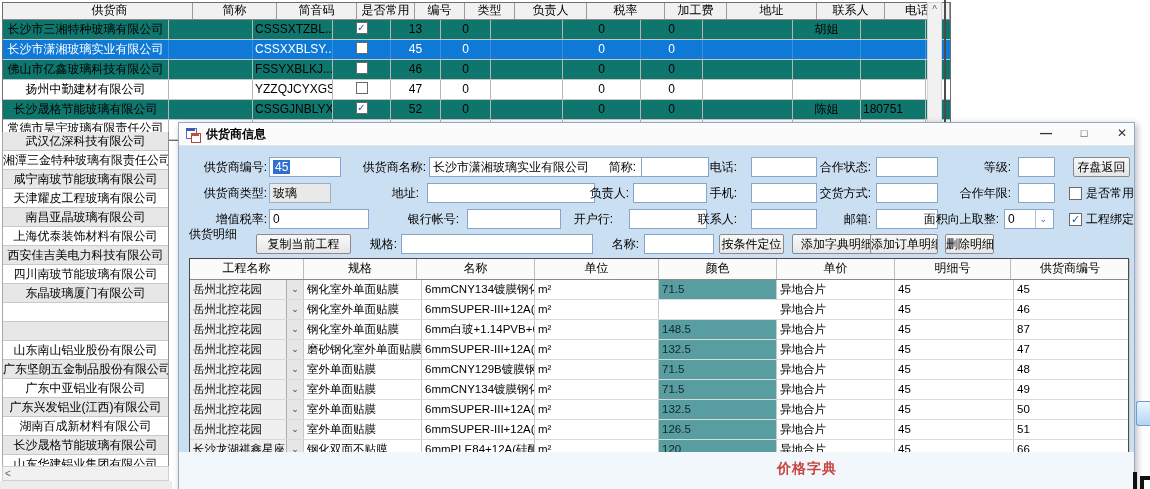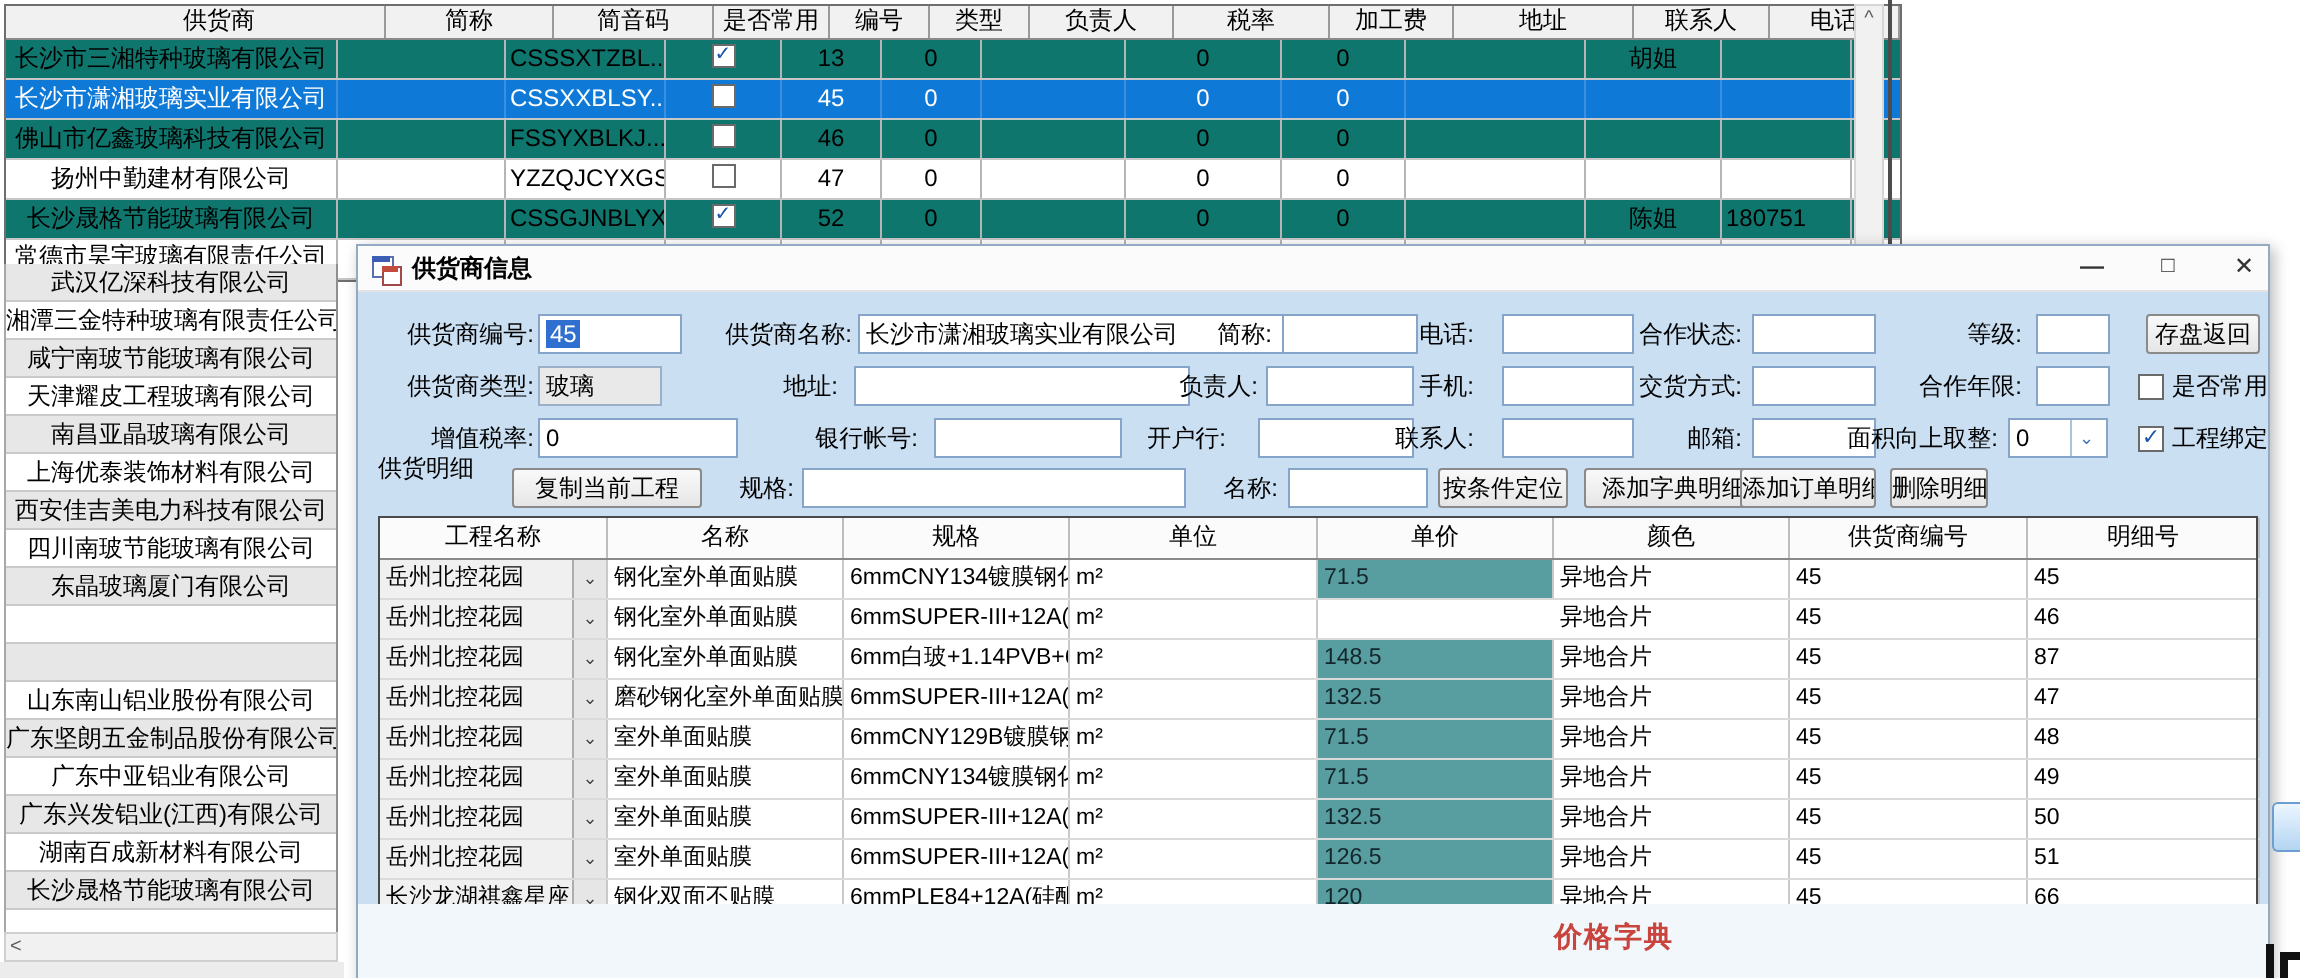--- a/index.html
+++ b/index.html
@@ -194,20 +194,21 @@
       <div class="sb-item">四川南玻节能玻璃有限公司</div>
       <div class="sb-item shade">东晶玻璃厦门有限公司</div>
       <div class="sb-item"></div>
       <div class="sb-item shade"></div>
       <div class="sb-item">山东南山铝业股份有限公司</div>
       <div class="sb-item shade">广东坚朗五金制品股份有限公司</div>
       <div class="sb-item">广东中亚铝业有限公司</div>
       <div class="sb-item shade">广东兴发铝业(江西)有限公司</div>
       <div class="sb-item">湖南百成新材料有限公司</div>
       <div class="sb-item shade">长沙晟格节能玻璃有限公司</div>
+      <div class="sb-item">山东华建铝业集团有限公司</div>
     </div>
   <div class="hscroll">
     <span class="arrow">&lt;</span>
   </div>
   <div class="bottom-strip"></div>
 
   <div class="dialog">
     <div class="titlebar">
       <span class="dlg-icon">
         <span class="i1"></span>
@@ -317,27 +318,27 @@
       <span class="lbl" style="left:424px;top:88px;width:36px">名称:</span>
       <div class="tb" style="left:465px;top:88px;width:70px"></div>
       <div class="btn" style="left:540px;top:88px;width:65px">按条件定位</div>
       <div class="btn" style="left:613px;top:88px;width:90px">添加字典明细</div>
       <div class="btn" style="left:691px;top:88px;width:68px">添加订单明细</div>
       <div class="btn" style="left:766px;top:88px;width:49px">删除明细</div>
 
       <div class="grid">
         <div class="g-h" id="grid-header">
             <div class="g-hc" style="flex: 0 0 114px;">工程名称</div>
+            <div class="g-hc" style="flex: 0 0 113px;">规格</div>
             <div class="g-hc" style="flex: 0 0 118px;">名称</div>
-            <div class="g-hc" style="flex: 0 0 113px;">规格</div>
             <div class="g-hc" style="flex: 0 0 124px;">单位</div>
+            <div class="g-hc" style="flex: 0 0 118px;">颜色</div>
             <div class="g-hc" style="flex: 0 0 118px;">单价</div>
-            <div class="g-hc" style="flex: 0 0 118px;">颜色</div>
+            <div class="g-hc" style="flex: 0 0 116px;">明细号</div>
             <div class="g-hc" style="flex: 0 0 119px;">供货商编号</div>
-            <div class="g-hc" style="flex: 0 0 116px;">明细号</div>
           </div>
         <div id="grid-body">
             <div class="g-r">
               <div class="g-c combo" style="flex: 0 0 114px;">
                 <span class="gtxt">岳州北控花园</span>
                 <span class="gcb">⌄</span>
               </div>
               <div class="g-c" style="flex: 0 0 118px;">钢化室外单面贴膜</div>
               <div class="g-c" style="flex: 0 0 113px;">6mmCNY134镀膜钢化</div>
               <div class="g-c" style="flex: 0 0 124px;">m²</div>

